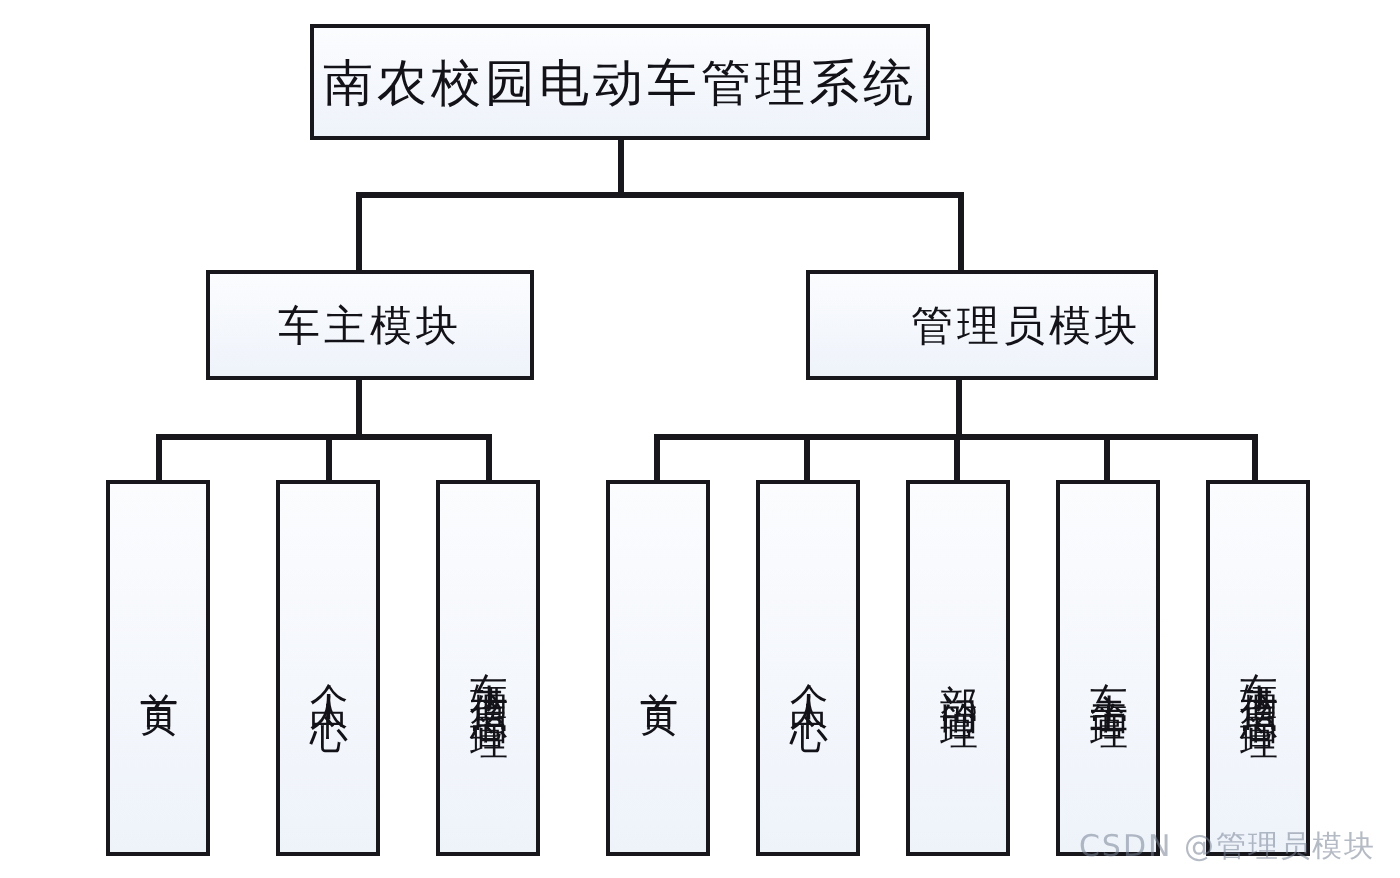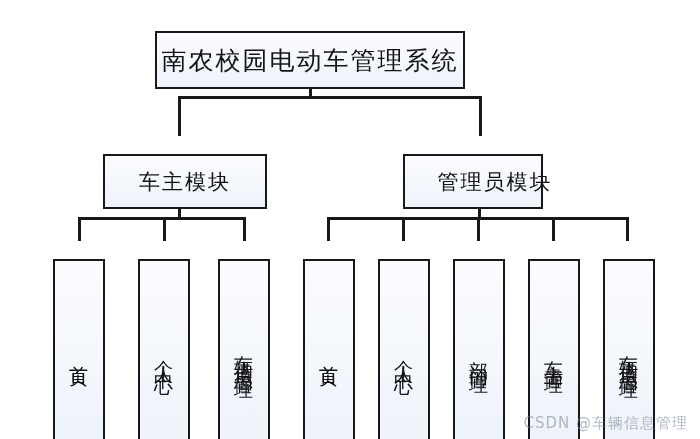--- a/index.html
+++ b/index.html
@@ -20,21 +20,20 @@
   .node {
     position: absolute;
     box-sizing: border-box;
     border: 2px solid #17171c;
     background: linear-gradient(180deg, #fbfcfe 0%, #f4f7fc 55%, #eef3fa 100%);
     display: flex;
     align-items: center;
     justify-content: center;
     color: #121218;
     letter-spacing: 1px;
-    margin-top: 19px;
   }
   .node.title-node {
     font-size: 25px;
     letter-spacing: 2px;
   }
   .node.module-node {
     font-size: 21px;
     letter-spacing: 2px;
   }
   .node.leaf-node {
@@ -96,21 +95,21 @@
   <div class="line v" style="left:626px; top:217px; height:24px;"></div>
 
   <div class="node title-node" style="left:155px; top:12px; width:310px; height:58px;">
     <span class="node-label">南农校园电动车管理系统</span>
   </div>
 
   <div class="node module-node" style="left:103px; top:135px; width:164px; height:55px;">
     <span class="node-label">车主模块</span>
   </div>
 
-  <div class="node module-node" style="left:403px; top:135px; width:140px; height:55px;padding-left:44px;">
+  <div class="node module-node" style="left:403px; top:135px; width:176px; height:55px;padding-left:44px;">
     <span class="node-label">管理员模块</span>
   </div>
 
   <div class="node leaf-node" style="left:53px; top:240px; width:52px; height:188px;">
     <span class="node-label">首页</span>
   </div>
 
   <div class="node leaf-node" style="left:138px; top:240px; width:52px; height:188px;">
     <span class="node-label">个人中心</span>
   </div>
@@ -132,15 +131,15 @@
   </div>
 
   <div class="node leaf-node" style="left:528px; top:240px; width:52px; height:188px;">
     <span class="node-label">车主管理</span>
   </div>
 
   <div class="node leaf-node" style="left:603px; top:240px; width:52px; height:188px;">
     <span class="node-label">车辆信息管理</span>
   </div>
 
-  <div id="watermark">CSDN @车辆信息管理</div>
+  <div id="watermark">CSDN @管理员模块</div>
 
 </div>
 
 </body></html>

